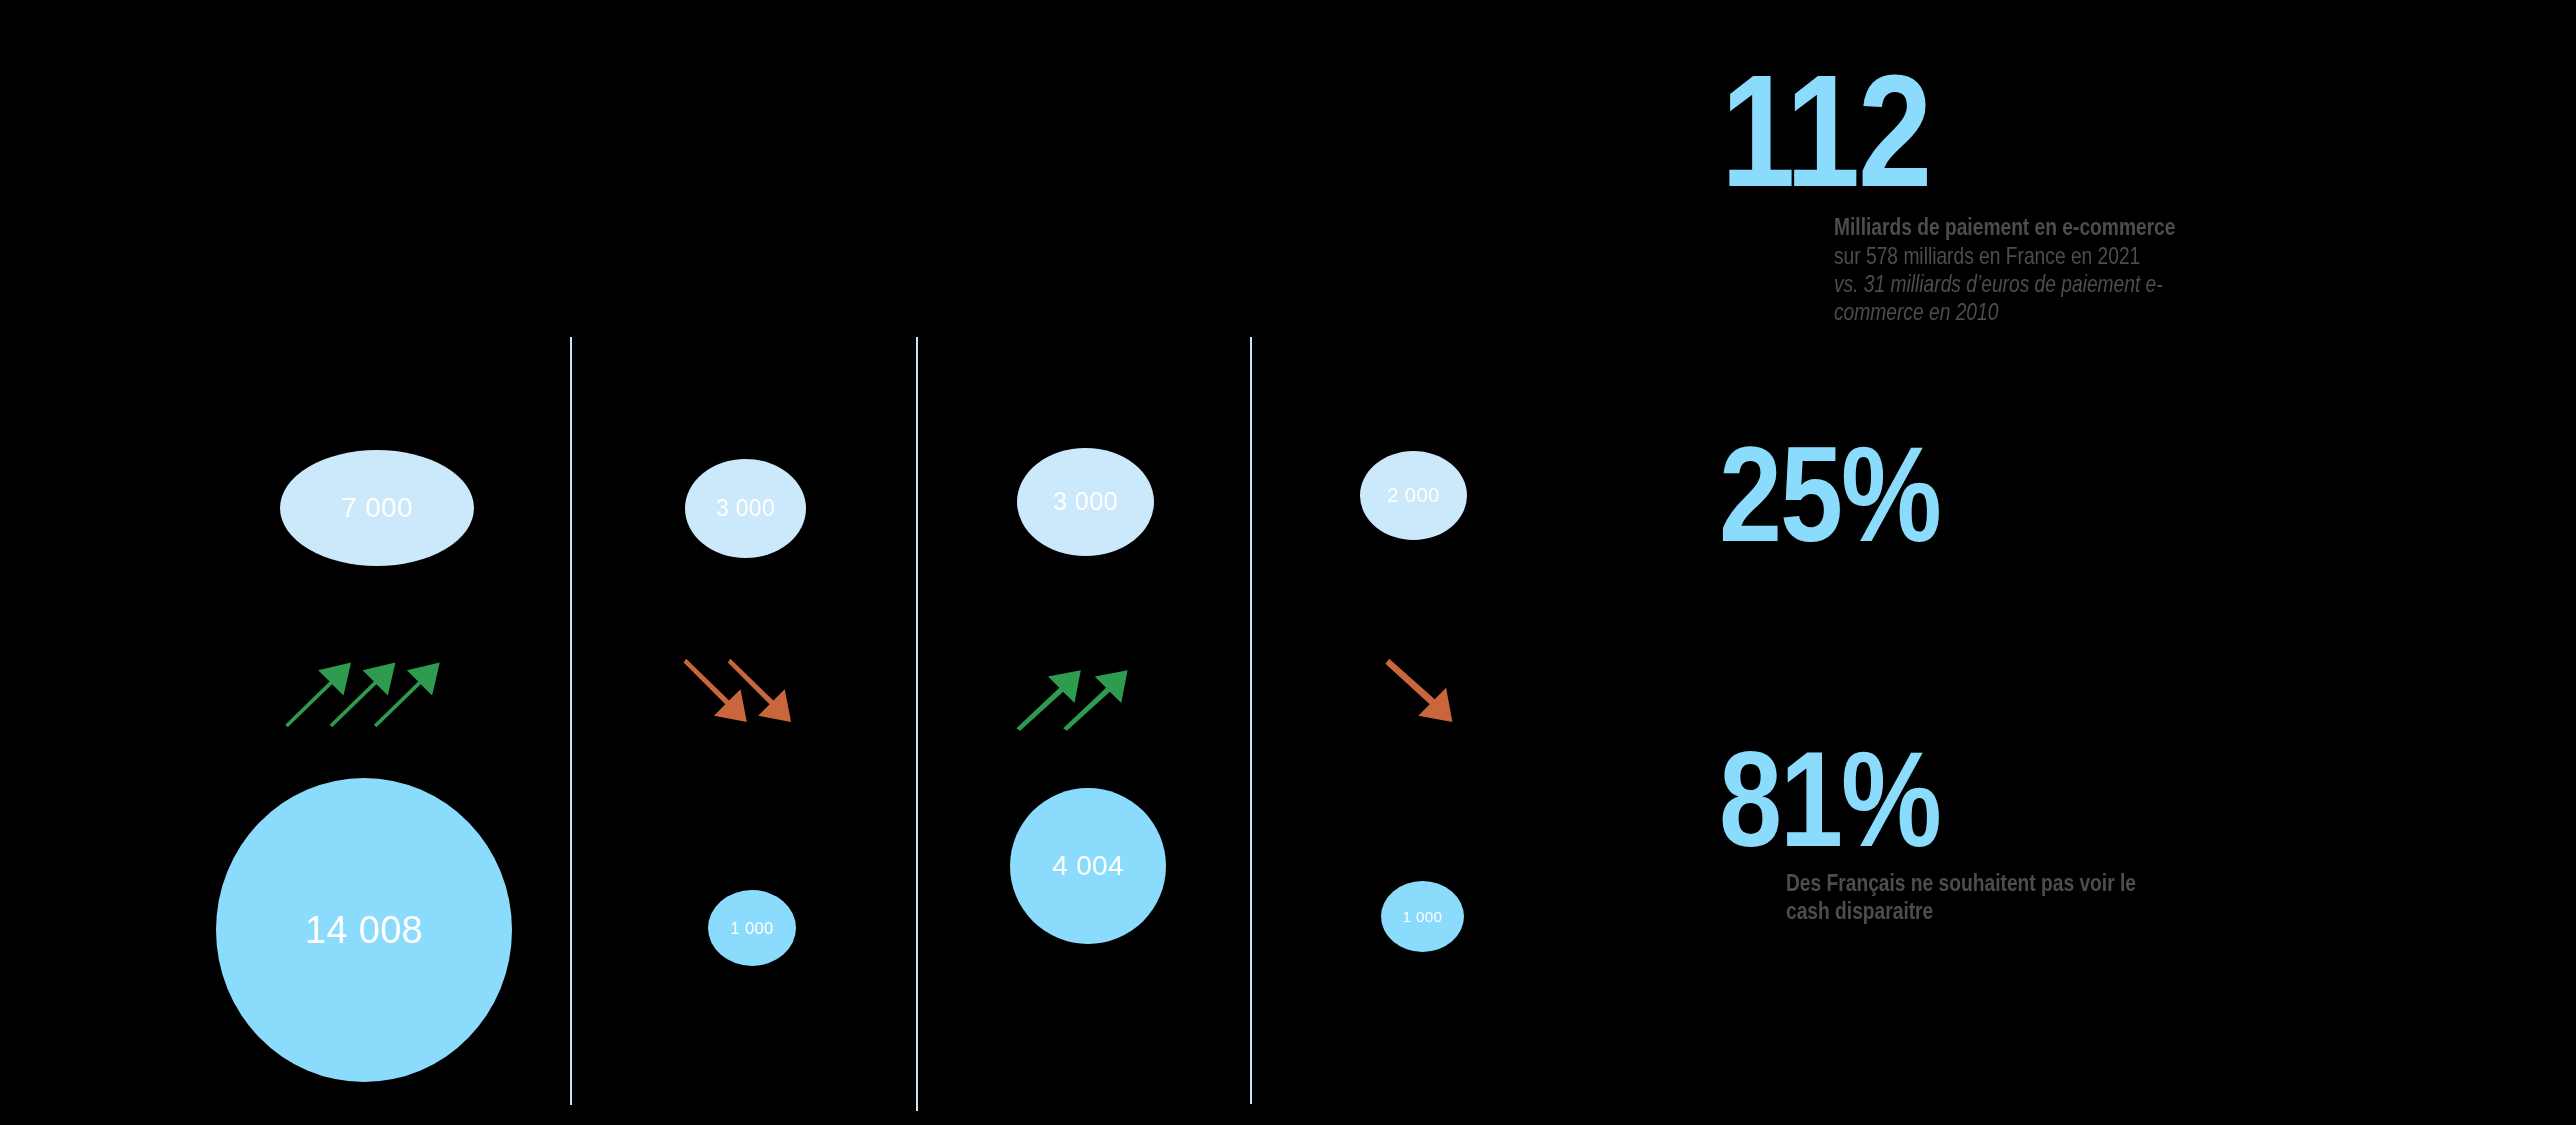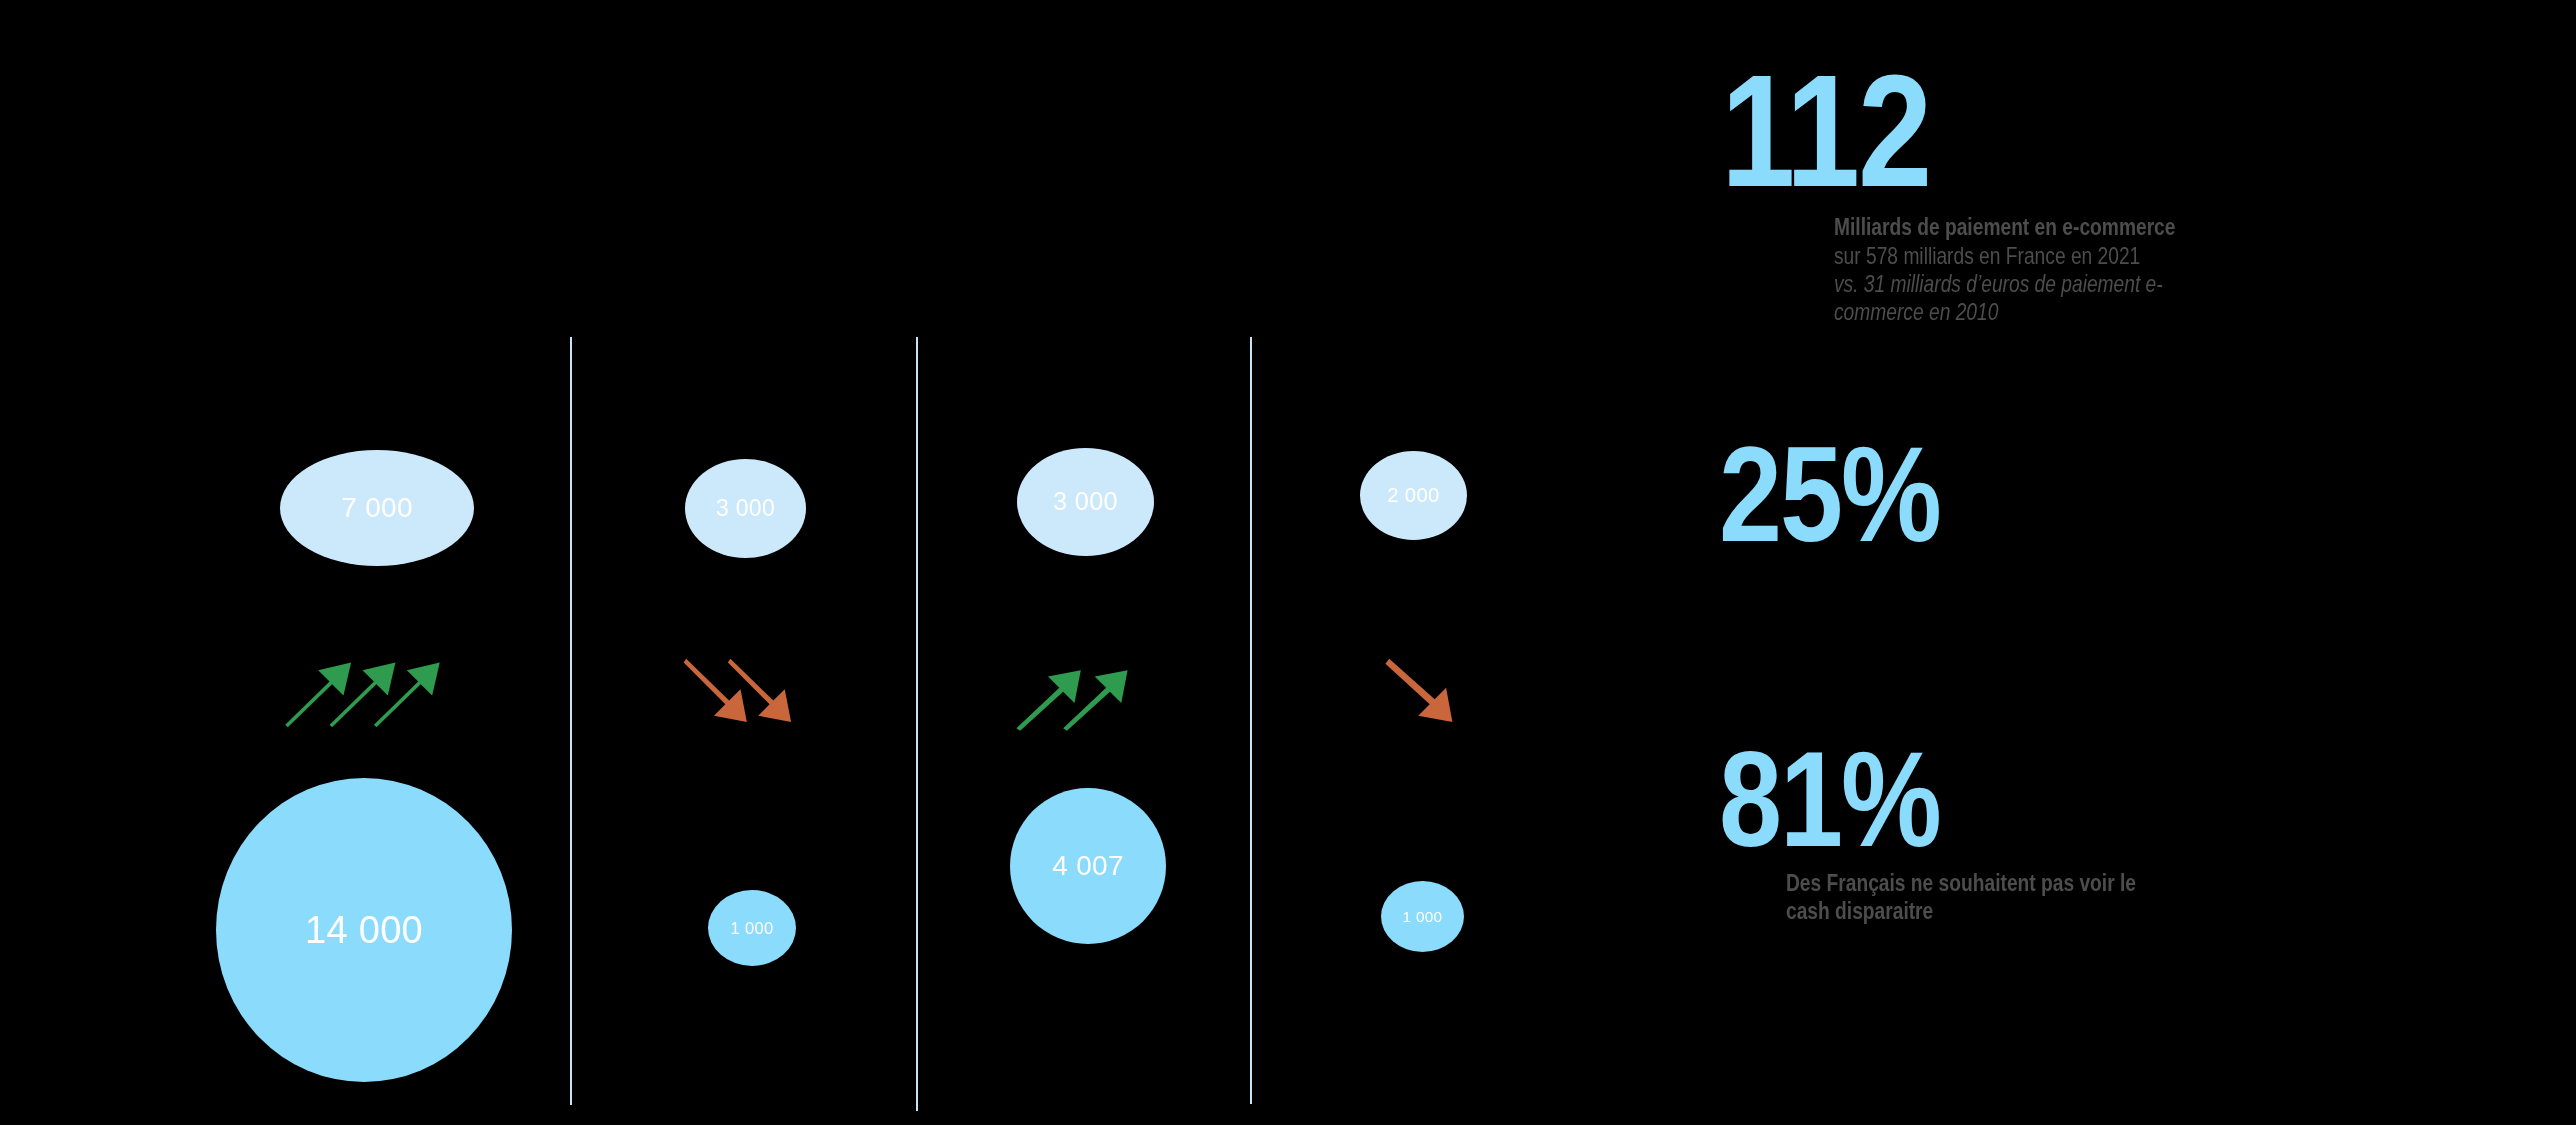--- a/index.html
+++ b/index.html
@@ -109,21 +109,21 @@
       <svg width="184" height="95" viewBox="0 0 290 150" aria-hidden="true">
         <g fill="#2e9b4e">
           <path d="M8 140 L78 72 L60 54 L112 42 L100 94 L82 76 L12 144 Z"></path>
           <path d="M78 140 L148 72 L130 54 L182 42 L170 94 L152 76 L82 144 Z"></path>
           <path d="M148 140 L218 72 L200 54 L252 42 L240 94 L222 76 L152 144 Z"></path>
         </g>
       </svg>
     </div>
 
     <div class="bubble bot" style="left:216px; top:778px; width:296px; height:304px; font-size:38px;">
-      <span>14 000</span>
+      <span>14 008</span>
     </div>
   </div>
 
   <div class="bubble-col" style="left:0;">
     <div class="bubble top" style="left:685px; top:459px; width:121px; height:99px; font-size:23px;">
       <span>3 000</span>
     </div>
 
     <div class="arrows" style="left:683px; top:655px; width:134px; height:79px;">
       <svg width="134" height="79" viewBox="0 0 210 125" aria-hidden="true">
@@ -147,21 +147,21 @@
     <div class="arrows" style="left:1012px; top:655px; width:137px; height:79px;">
       <svg width="137" height="79" viewBox="0 0 215 125" aria-hidden="true">
         <g fill="#2e9b4e">
           <path d="M6 116 L74 52 L56 34 L108 24 L98 76 L80 58 L12 120 Z"></path>
           <path d="M80 116 L148 52 L130 34 L182 24 L172 76 L154 58 L86 120 Z"></path>
         </g>
       </svg>
     </div>
 
     <div class="bubble bot" style="left:1010px; top:788px; width:156px; height:156px; font-size:28px;">
-      <span>4 007</span>
+      <span>4 004</span>
     </div>
   </div>
 
   <div class="bubble-col" style="left:0;">
     <div class="bubble top" style="left:1360px; top:451px; width:107px; height:89px; font-size:20.3px;">
       <span>2 000</span>
     </div>
 
     <div class="arrows" style="left:1385px; top:655px; width:83px; height:79px;">
       <svg width="83" height="79" viewBox="0 0 130 125" aria-hidden="true">

